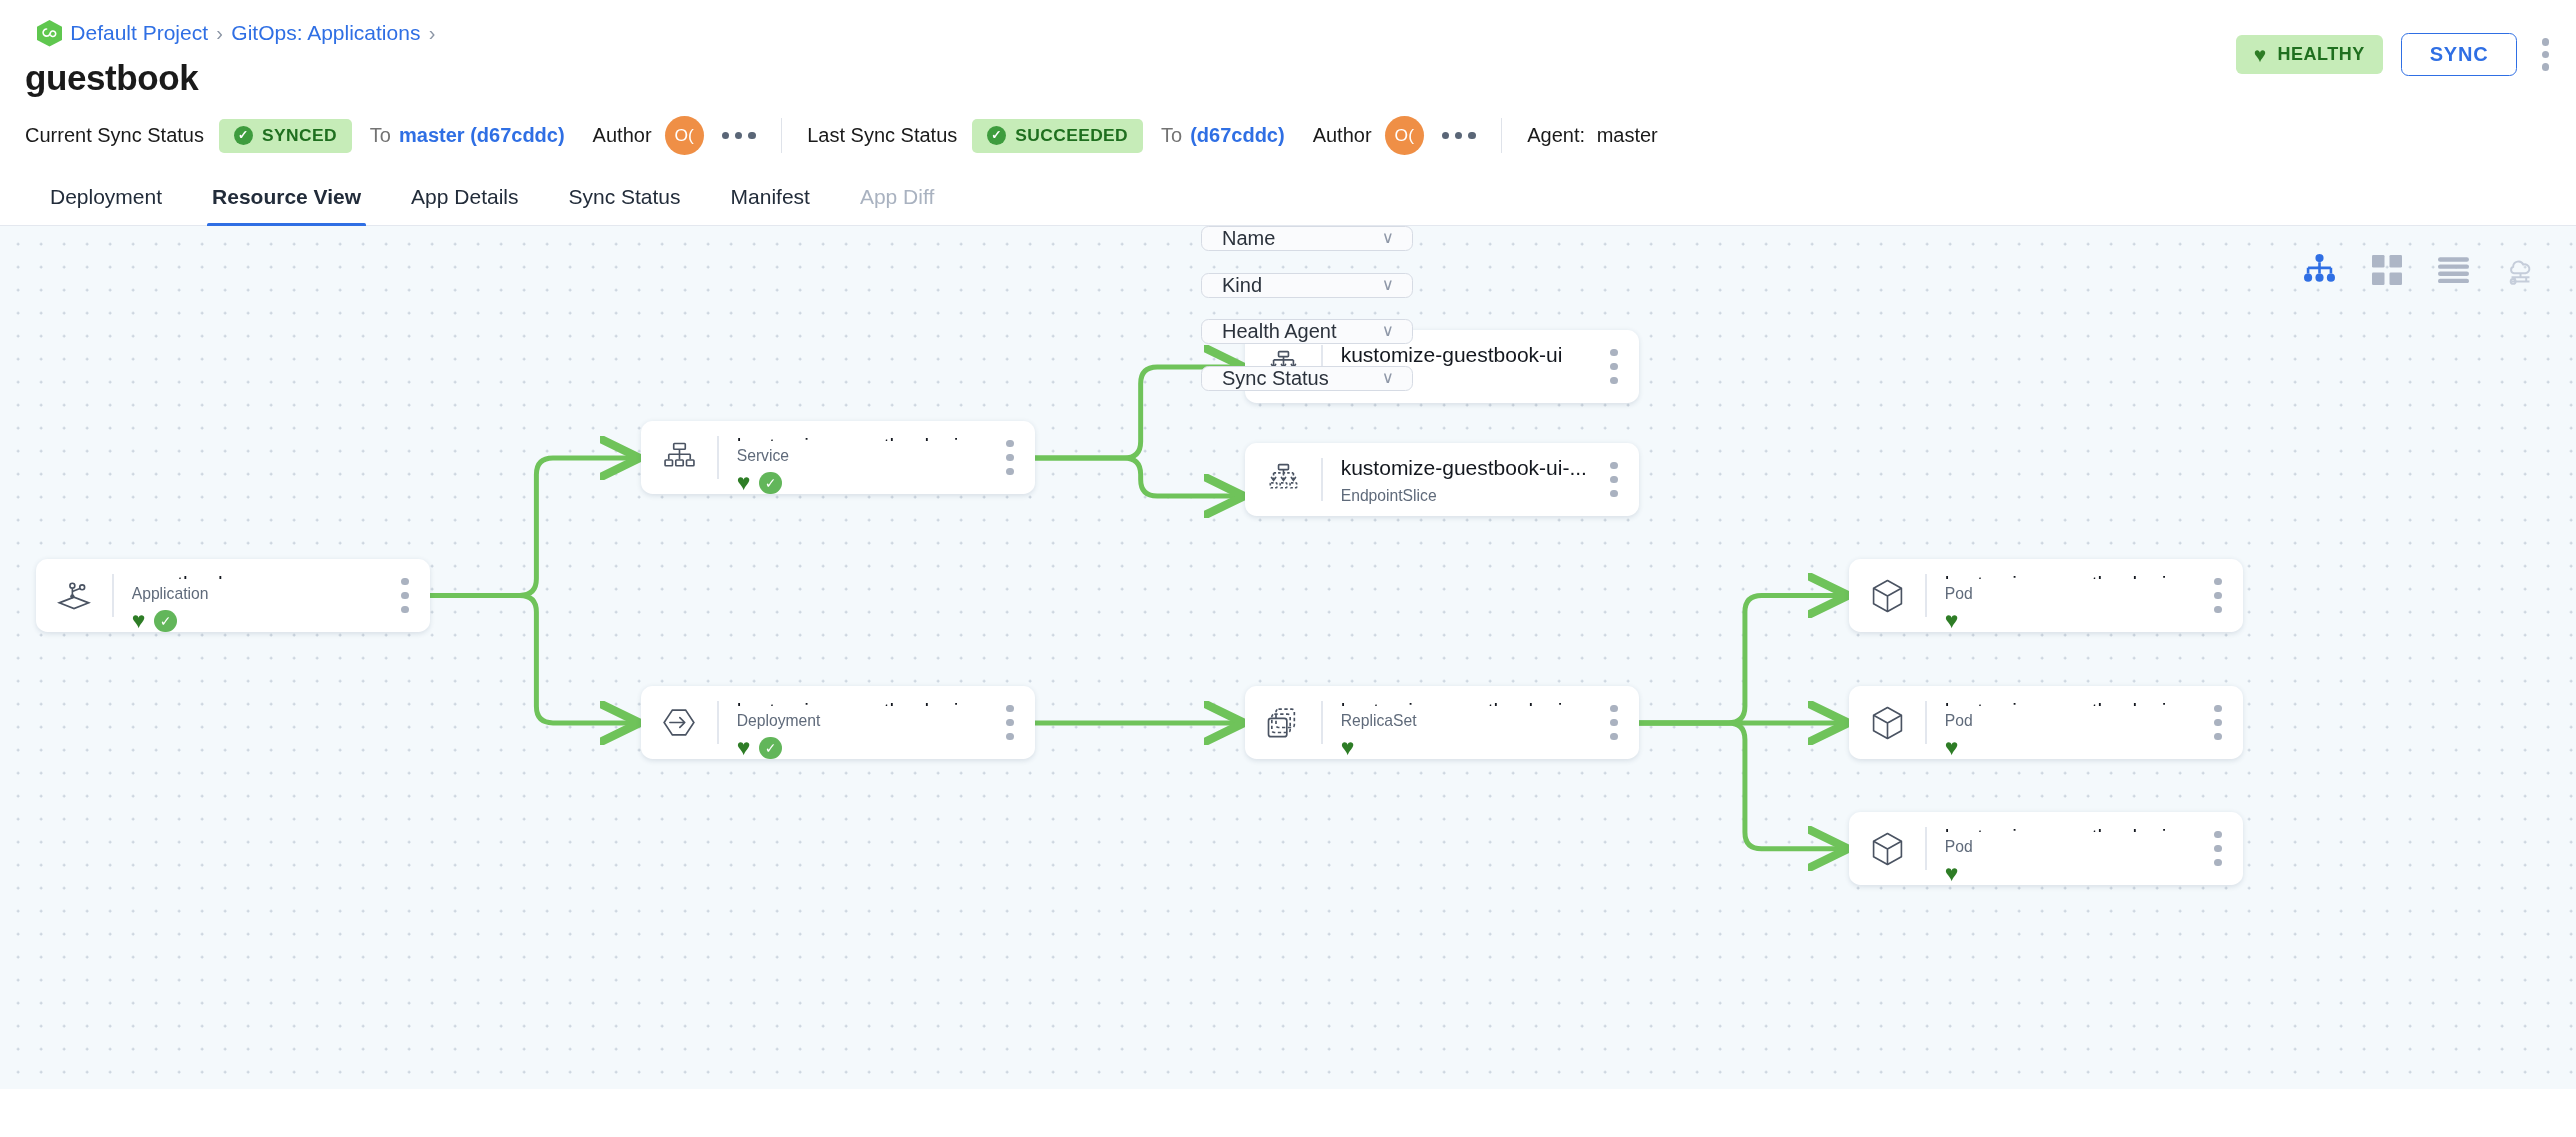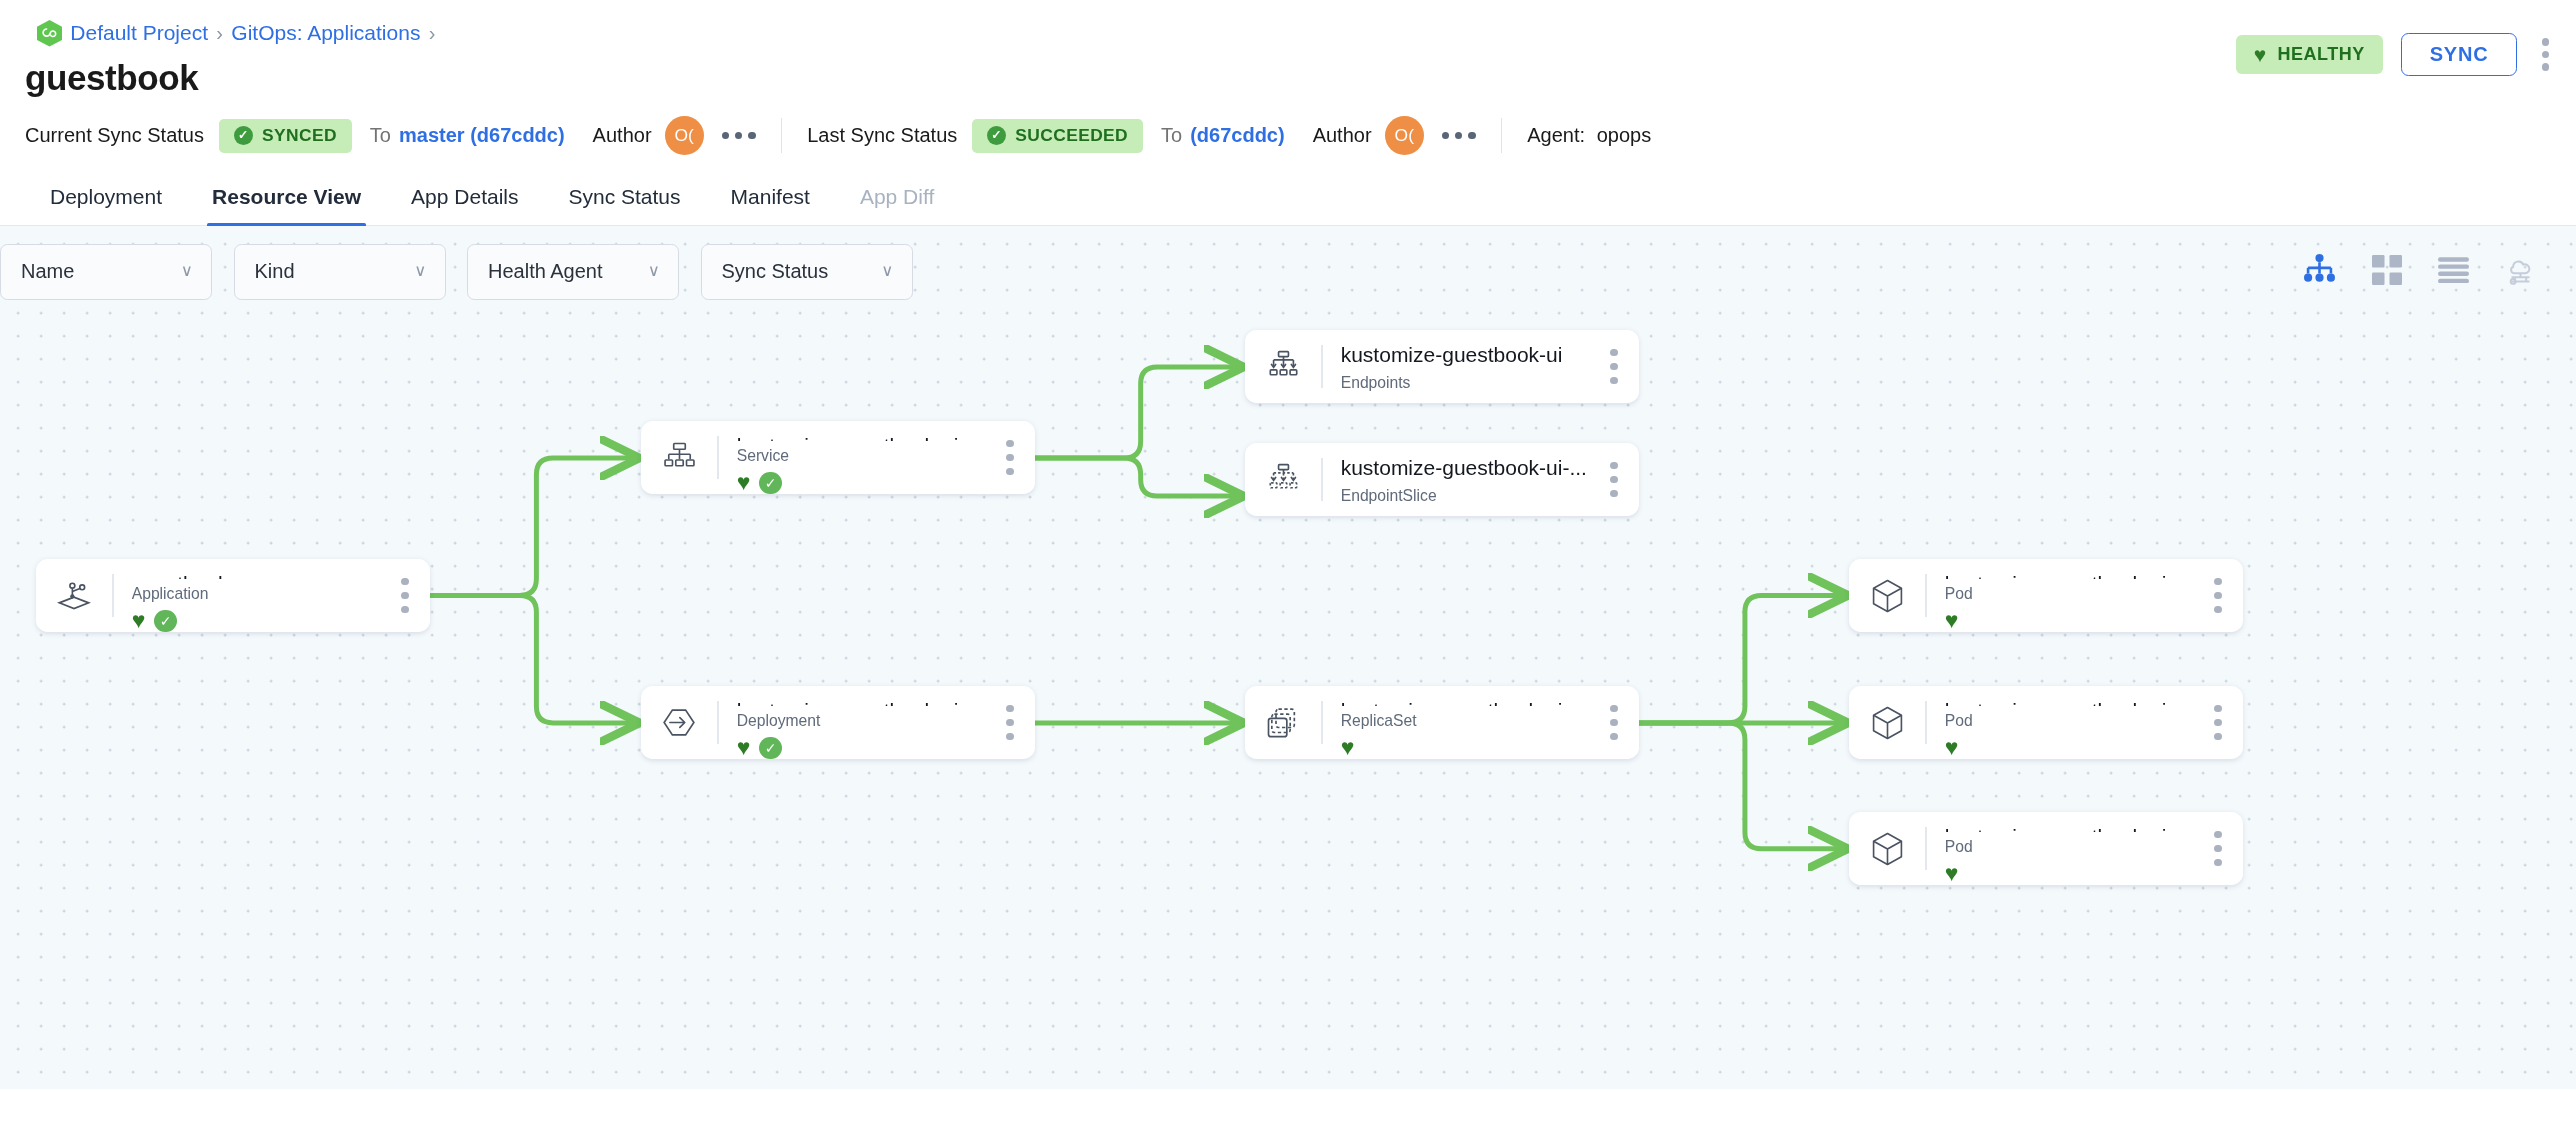--- a/index.html
+++ b/index.html
@@ -160,22 +160,22 @@
     height: 863px;
     background-color: #f4f9fc;
     background-image: radial-gradient(#c5cfda 1.3px, transparent 1.3px);
     background-size: 23px 23px;
     background-position: 6.6px 6.6px;
     overflow: hidden;
   }
 
   .filterbar {
     position: absolute; top: 0; left: 0; right: 0; height: 91px;
-    display: flex; align-items: center; 
-    gap: 21.5px; z-index: 5;
+    display: flex; align-items: center; padding-left: 38px;
+    gap: 21.5px; z-index: 5; flex-direction: column;
   }
   .filter-select {
     width: 212px; height: 56px;
     background: #fafbfd;
     border: 1.7px solid #d6dbe4;
     border-radius: 7.4px;
     display: flex; align-items: center; justify-content: space-between;
     padding: 0 18px 0 20px;
     font-size: 20px; color: #2b323c; cursor: pointer;
   }
@@ -303,21 +303,21 @@
   <span class="avatar">O(</span>
   <span class="dots-h">
       <i></i>
       <i></i>
       <i></i>
     </span>
 
   <span class="vdivider"></span>
 
   <span class="sb-agent">Agent:</span>
-  <span class="sb-agent sb-agent-val">opops</span>
+  <span class="sb-agent sb-agent-val">master</span>
 </div>
 
 <div class="tabs">
   <div class="tab">Deployment</div>
   <div class="tab active">Resource View</div>
   <div class="tab">App Details</div>
   <div class="tab">Sync Status</div>
   <div class="tab">Manifest</div>
   <div class="tab disabled">App Diff</div>
 </div>

